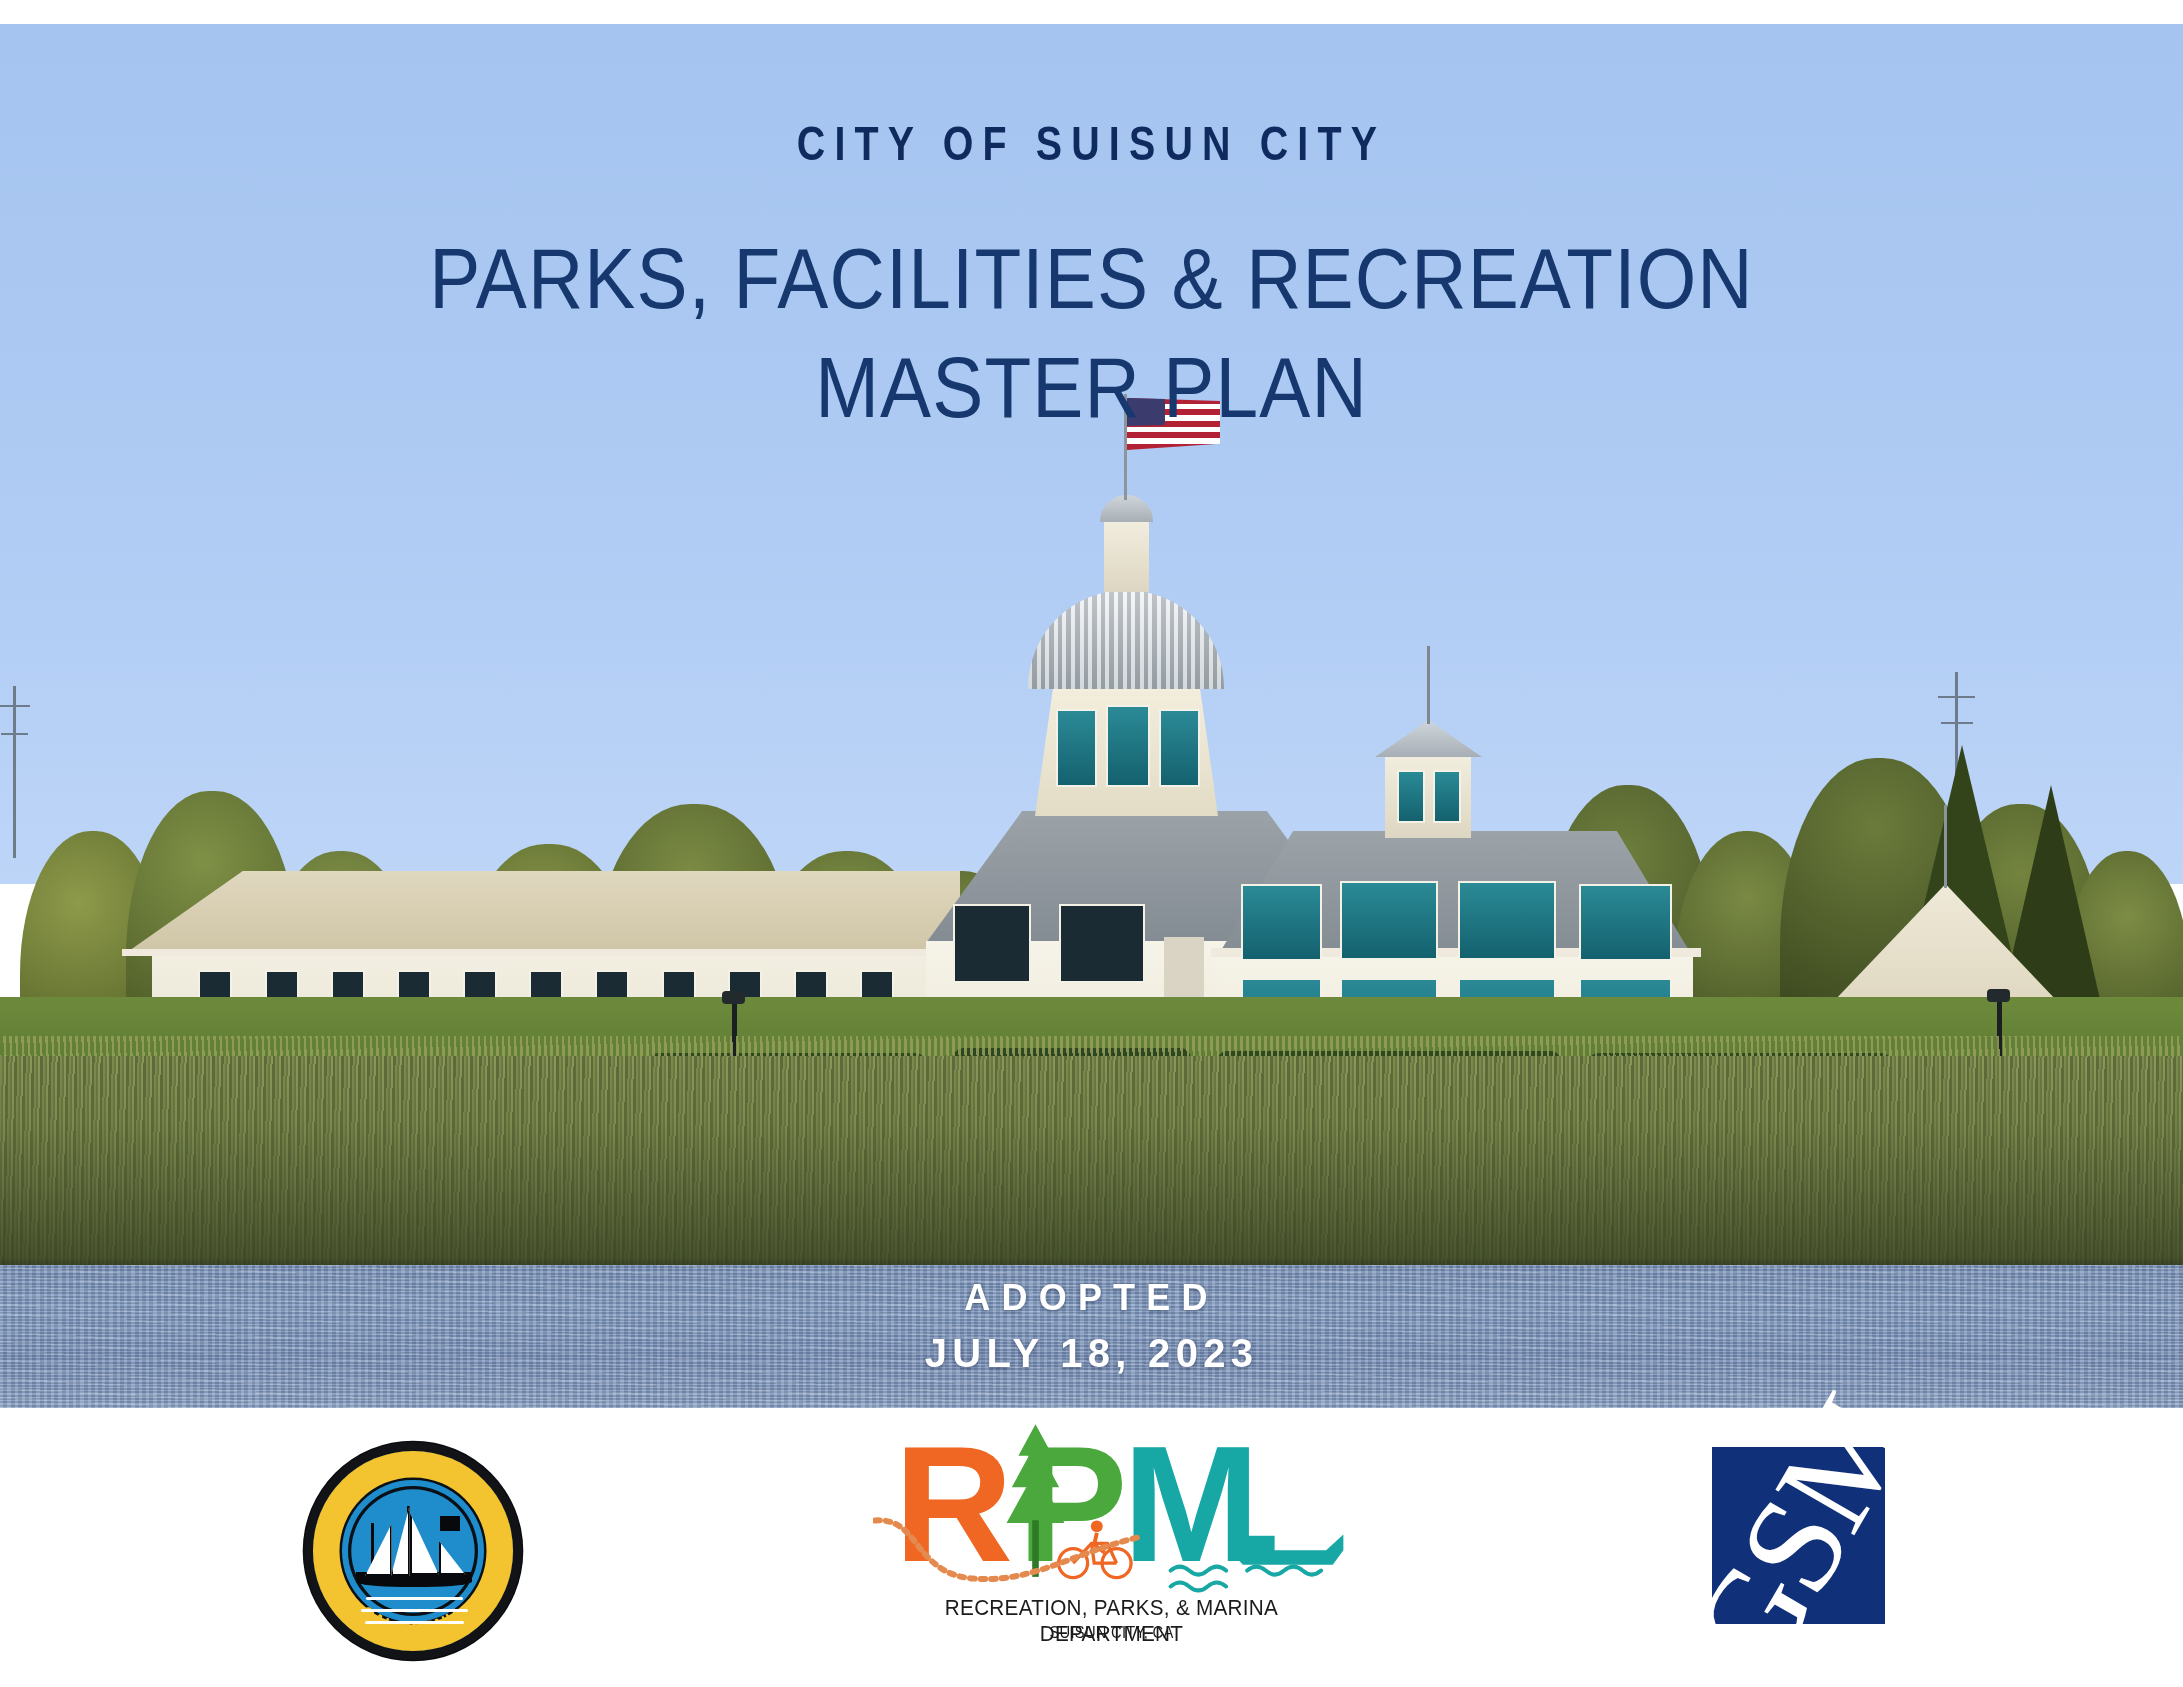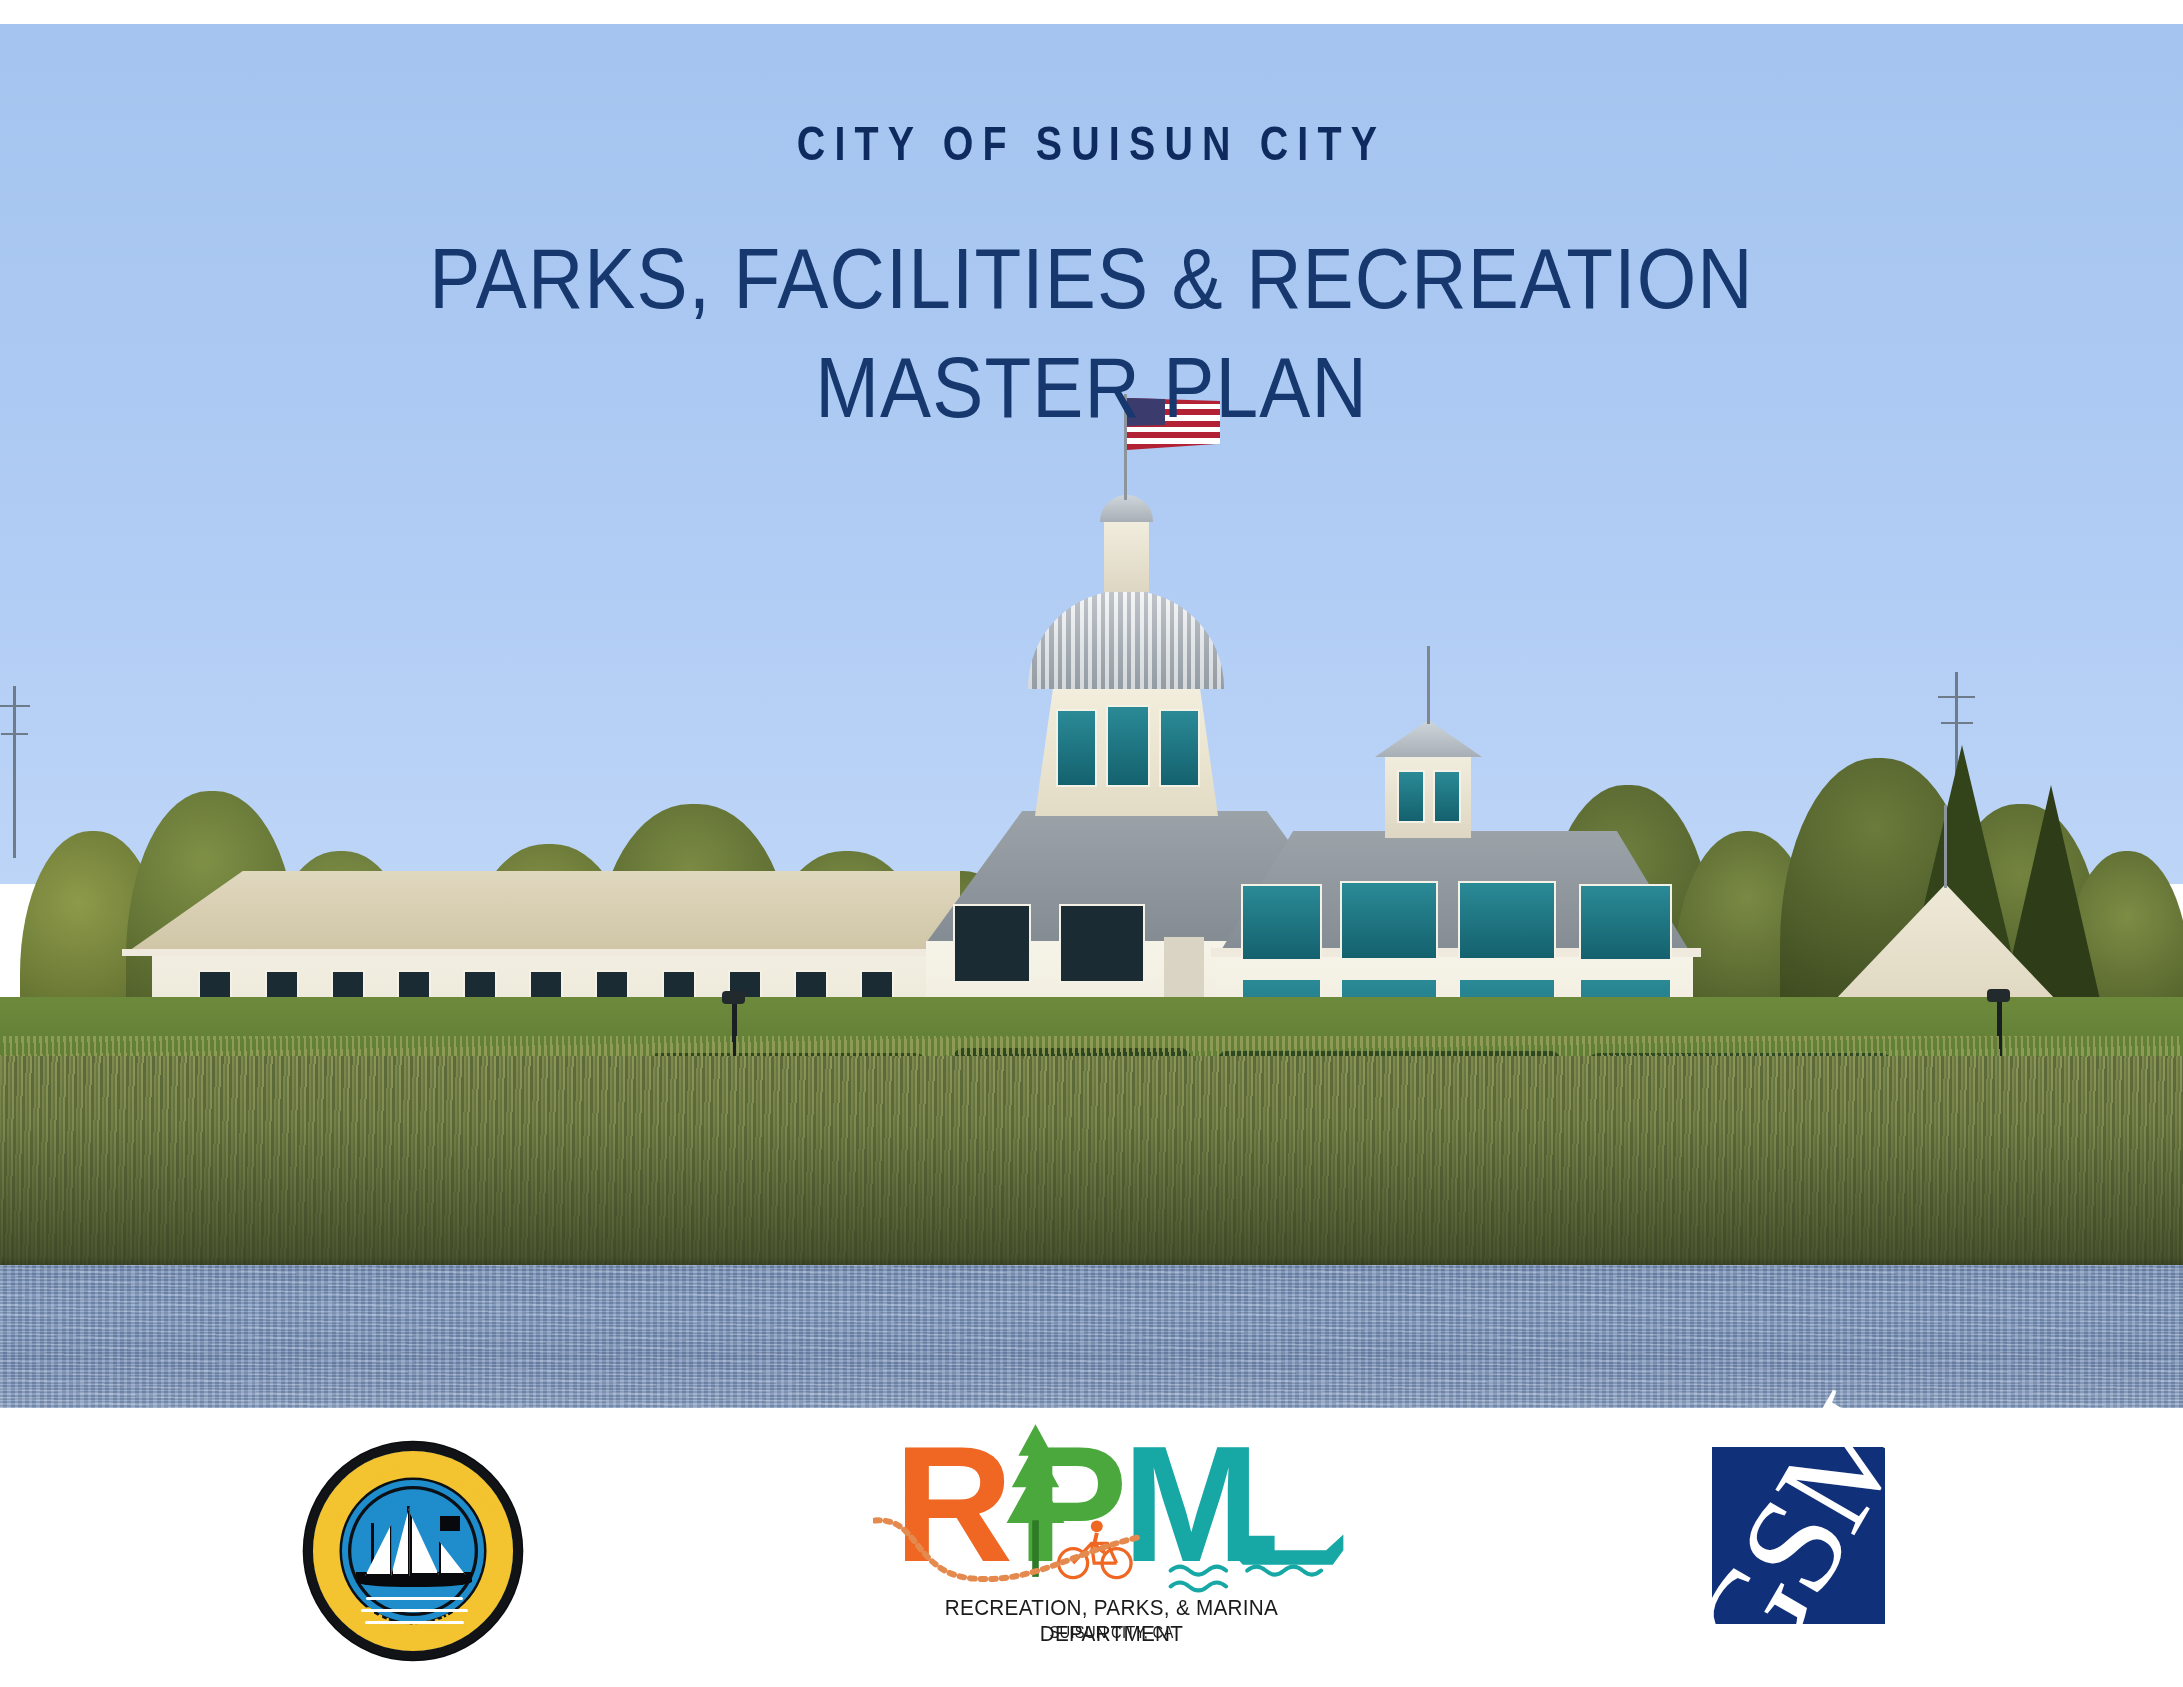--- a/index.html
+++ b/index.html
@@ -253,20 +253,22 @@
     <div class="water-shimmer"></div>
   </div>
 
   <div class="kicker">CITY OF SUISUN CITY</div>
 
   <div class="maintitle">
     <div>PARKS, FACILITIES &amp; RECREATION</div>
     <div>MASTER PLAN</div>
   </div>
 
+  <div class="adopted">ADOPTED</div>
+  <div class="adoptdate">JULY 18, 2023</div>
 
   <div class="footer">
 
     <div class="f-slot" style="margin-left:304px;margin-top:34px;">
       <div class="seal">
         <div class="seal-goldband"></div>
         <div class="seal-inner"></div>
 
         <svg class="seal-arc" viewBox="0 0 330 330">
           <defs>

